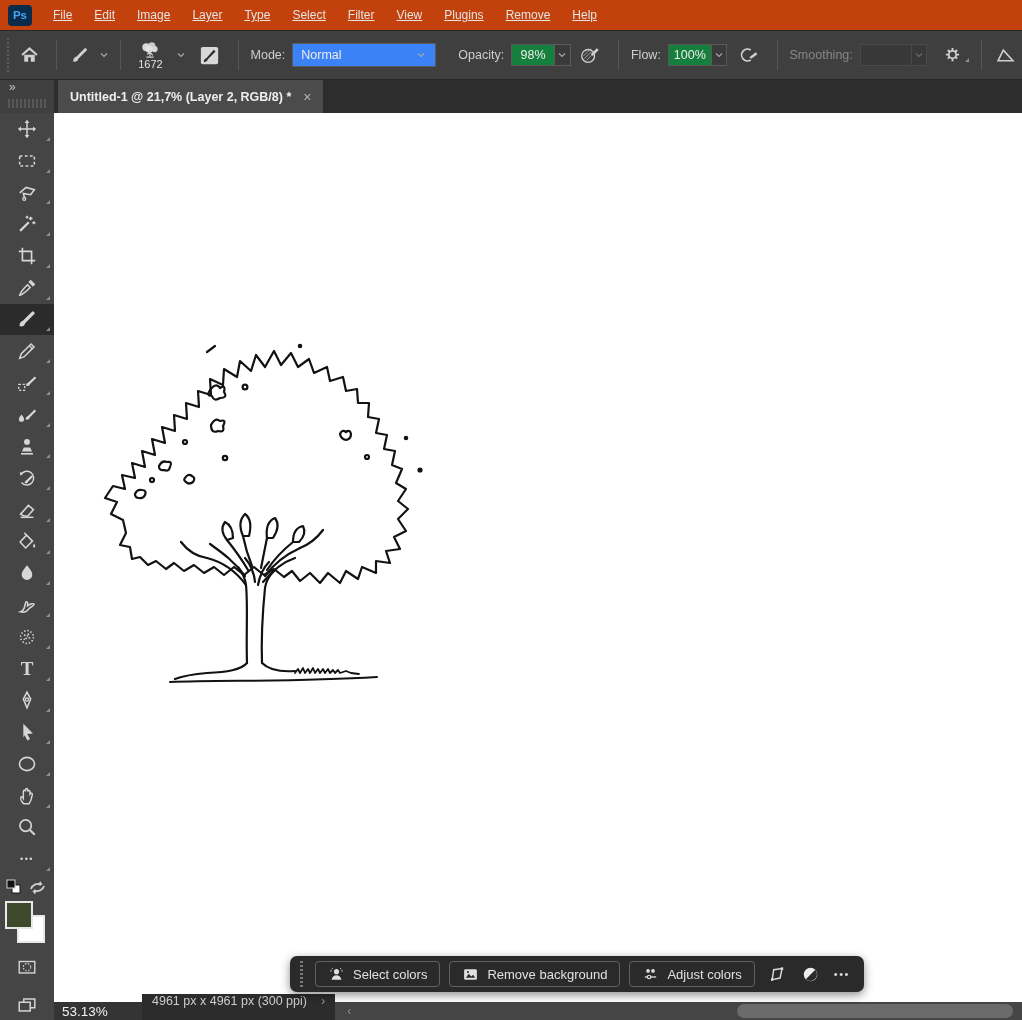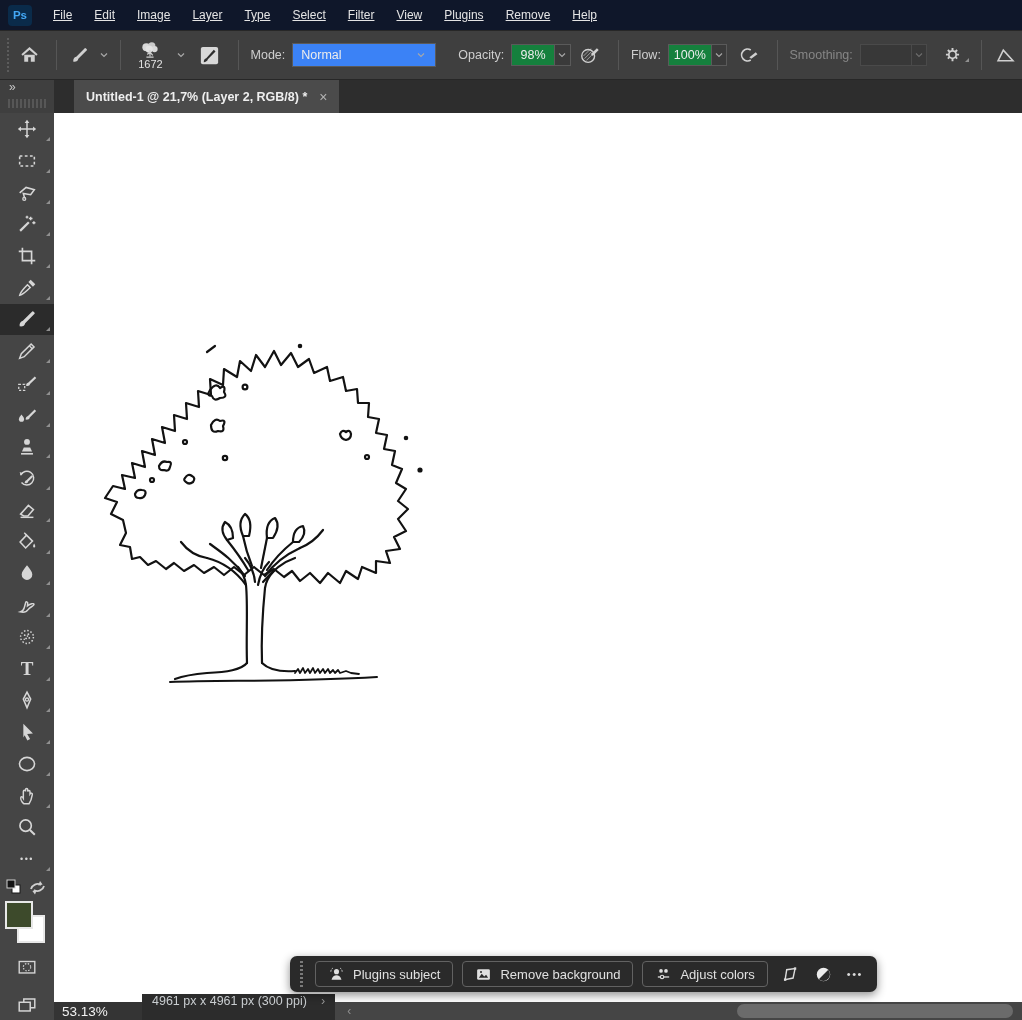--- a/index.html
+++ b/index.html
@@ -1,21 +1,21 @@
 <!DOCTYPE html>
 <html><head>
 <meta charset="utf-8">
 <style>
   * { margin:0; padding:0; box-sizing:border-box; }
   html,body { width:1022px; height:1020px; overflow:hidden; background:#474747;
     font-family:"Liberation Sans", sans-serif; -webkit-font-smoothing:antialiased; }
 
   
   .menu-bar { position:absolute; left:0; top:0; width:1022px; height:30px;
-    background:#0f172a; display:flex; align-items:center; }
+    background:#c2410c; display:flex; align-items:center; }
   .ps-logo { width:24px; height:21px; margin:0 10px 0 8px; border-radius:4px;
     background:#0a2b4a; color:#43a8f5; font-size:11.5px; font-weight:bold;
     display:flex; align-items:center; justify-content:center; }
   .menu-item { padding:0 11px; font-size:12px; color:#e4e4e4; line-height:30px; cursor:default;text-decoration:underline; }
 
   
   .options-bar { position:absolute; left:0; top:30px; width:1022px; height:50px;
     background:#3f3f3f; border-top:1px solid #272727; border-bottom:1px solid #272727;
     display:flex; align-items:center; color:#d0d0d0; }
   .ob-grip { width:5px; height:34px; margin-left:6px;
@@ -39,21 +39,21 @@
   svg.chev { width:12px; height:12px; }
   .fly { position:absolute; right:4px; bottom:4px; width:0; height:0;
     border-left:4px solid transparent; border-bottom:4px solid #909090; }
 
   
   .tab-strip { position:absolute; left:0; top:80px; width:1022px; height:33px; background:#2d2d2d; display:flex; }
   .tb-header { width:54px; height:33px; background:#3f3f3f; position:relative; }
   .tb-collapse { position:absolute; left:9px; top:0px; color:#c8c8c8; font-size:12px; }
   .tb-grip { position:absolute; left:8px; top:19px; width:38px; height:9px;
     background-image:repeating-linear-gradient(90deg, #5d5d5d 0 2px, transparent 2px 4px); opacity:.8; }
-  .doc-tab { height:33px; background:#4b4b4b; display:flex; align-items:center; padding:0 12px; margin-left:20px; }
+  .doc-tab { height:33px; background:#4b4b4b; display:flex; align-items:center; padding:0 12px; margin-left:4px; }
   .doc-tab .title { font-size:12.5px; font-weight:bold; color:#eeeeee; }
   .tab-close { margin-left:12px; color:#b4b4b4; font-size:14px; }
 
   
   .toolbar { position:absolute; left:0; top:113px; width:54px; height:907px;
     background:#454545; display:flex; flex-direction:column; align-items:center; }
   .tool { width:54px; height:32px; display:flex; align-items:center; justify-content:center;
     position:relative; color:#d6d6d6; }
   .tool svg { width:22px; height:22px; }
   .tool.selected { background:#2b2b2b; }
@@ -489,21 +489,21 @@
 
 <div class="task-bar">
   <div class="tb-drag"></div>
 
   <button class="task-btn">
     <svg viewBox="0 0 24 24">
       <circle cx="12" cy="8" r="3.6" fill="currentColor"></circle>
       <path d="M5 19.5c1-4.2 4-6.3 7-6.3s6 2.1 7 6.3z" fill="currentColor"></path>
       <path d="M4 8c0-2.8 1.6-4.6 3.4-5.2M20 8c0-2.8-1.6-4.6-3.4-5.2" fill="none" stroke="currentColor" stroke-width="1.3" stroke-dasharray="2 1.8"></path>
     </svg>
-    <span>Plugins subject</span>
+    <span>Select colors</span>
   </button>
 
   <button class="task-btn">
     <svg viewBox="0 0 24 24">
       <rect x="3" y="4.5" width="18" height="15" rx="2" fill="currentColor"></rect>
       <path d="M5.5 16.5 9.5 11l3.6 3.8 2.6-2.6 2.8 4.3z" fill="#2a2a2a"></path>
       <circle cx="8.5" cy="8.5" r="1.4" fill="#2a2a2a"></circle>
     </svg>
     <span>Remove background</span>
   </button>

